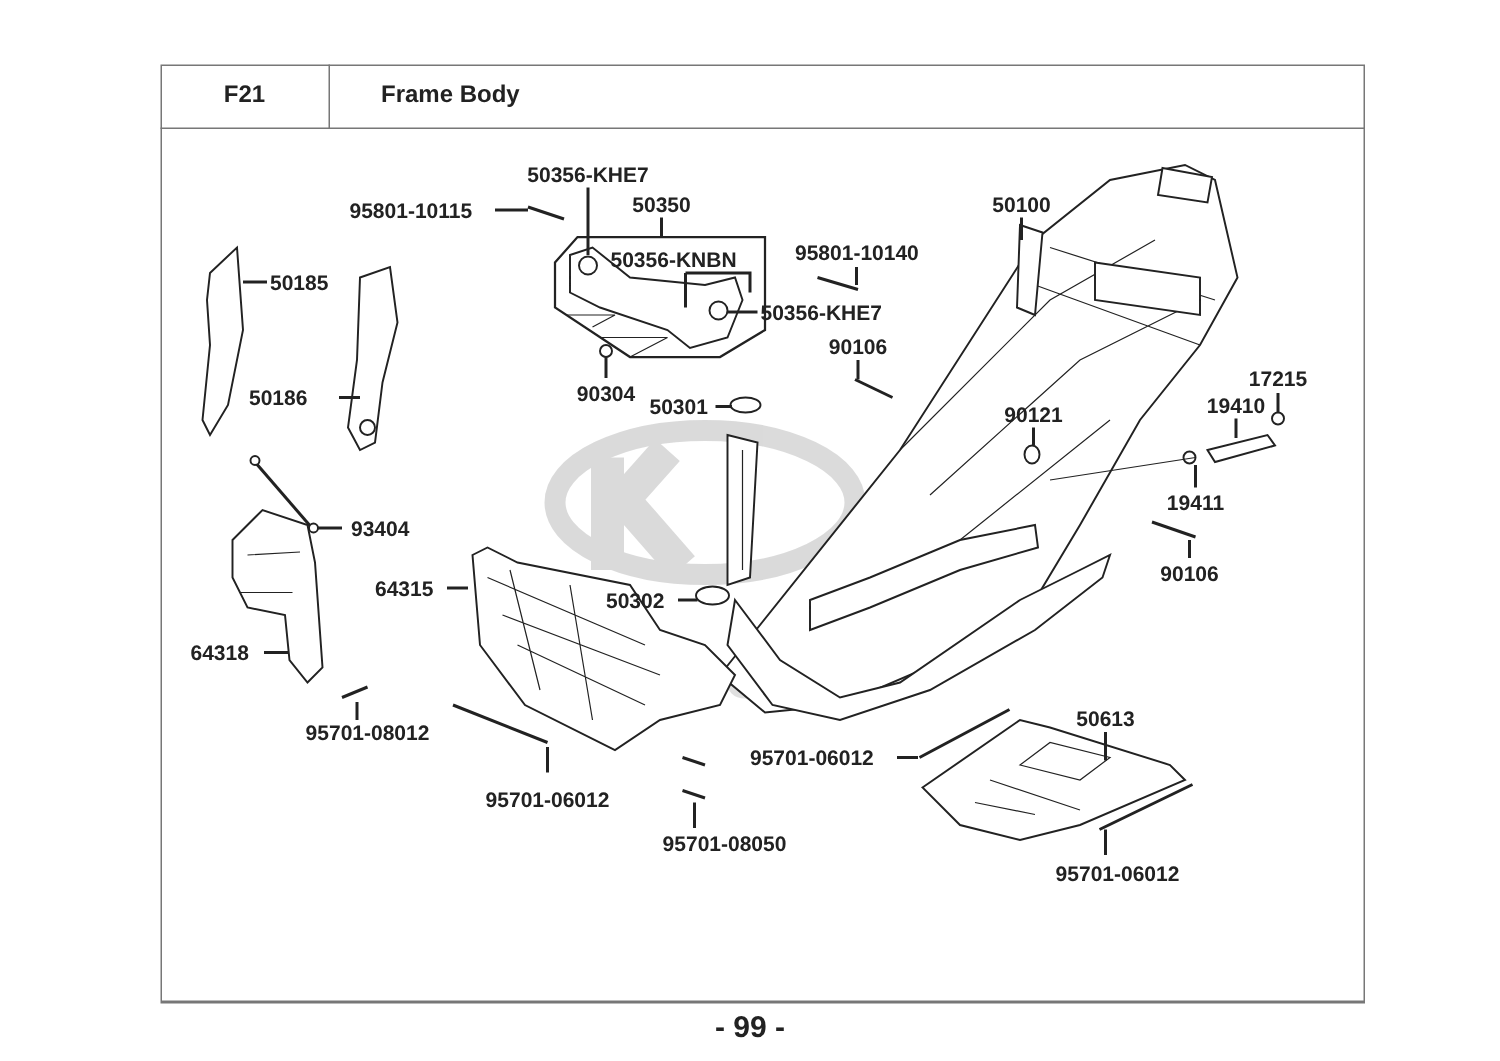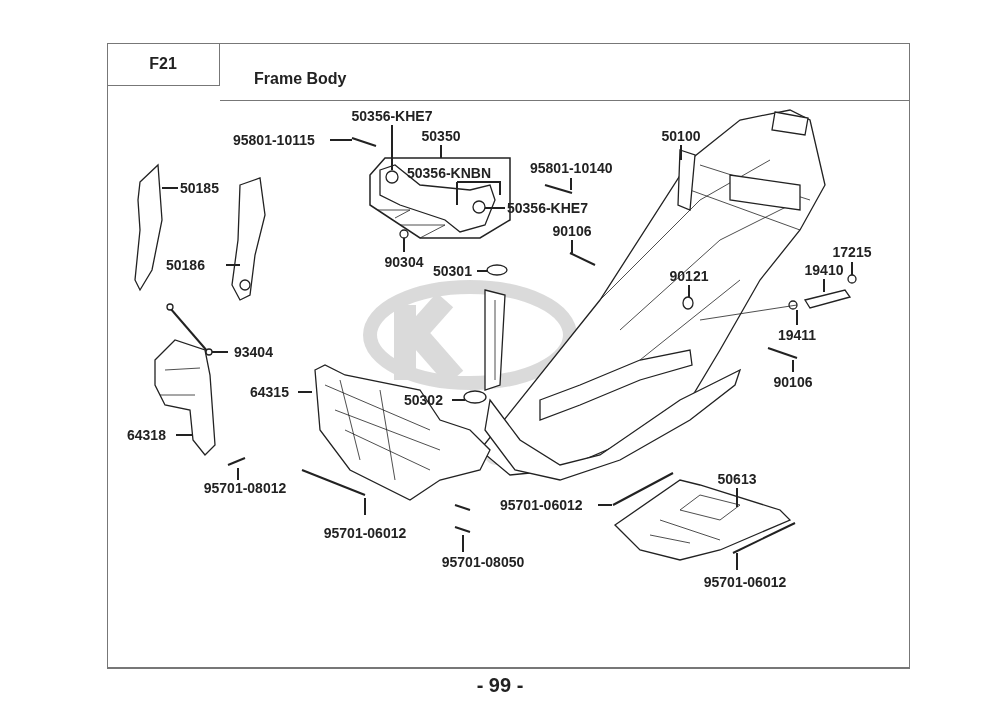--- a/index.html
+++ b/index.html
@@ -1,19 +1,19 @@
 <!DOCTYPE html>
 <html><head>
 <meta charset="utf-8">
 <style>
   html, body { margin:0; padding:0; background:#ffffff; }
   body { width:1000px; height:707px; position:relative; overflow:hidden; font-family:"Liberation Sans", sans-serif; color:#222; }
   .frame { position:absolute; left:107px; top:43px; width:803px; height:625px; border:1.5px solid #777; box-sizing:border-box; }
   .code-cell { position:absolute; left:107px; top:43px; width:113px; height:43px; border-right:1.5px solid #777; border-bottom:1.5px solid #777; box-sizing:border-box; display:flex; align-items:center; justify-content:center; font-weight:bold; font-size:16px; }
-  .title-row { position:absolute; left:220px; top:43px; width:690px; height:43px; border-bottom:1.5px solid #777; box-sizing:border-box; display:flex; align-items:center; padding-left:34px; font-weight:bold; font-size:16px;margin-top:15px; }
+  .title-row { position:absolute; left:220px; top:43px; width:690px; height:43px; border-bottom:1.5px solid #777; box-sizing:border-box; display:flex; align-items:center; padding-left:34px; font-weight:bold; font-size:16px; }
   .page-line { position:absolute; left:107px; top:668px; width:803px; border-top:1.5px solid #777; }
   .page-num { position:absolute; left:0; width:1000px; top:674px; text-align:center; font-weight:bold; font-size:20px; }
   svg.diagram { position:absolute; left:0; top:0; }
   .lbl { font-family:"Liberation Sans", sans-serif; font-weight:bold; font-size:14px; fill:#222; }
   .part { fill:#fff; stroke:#222; stroke-width:1.3; }
   .lead { stroke:#222; stroke-width:2; fill:none; }
   .thin { stroke:#222; stroke-width:0.8; fill:none; }
 </style>
 </head>
 <body>

